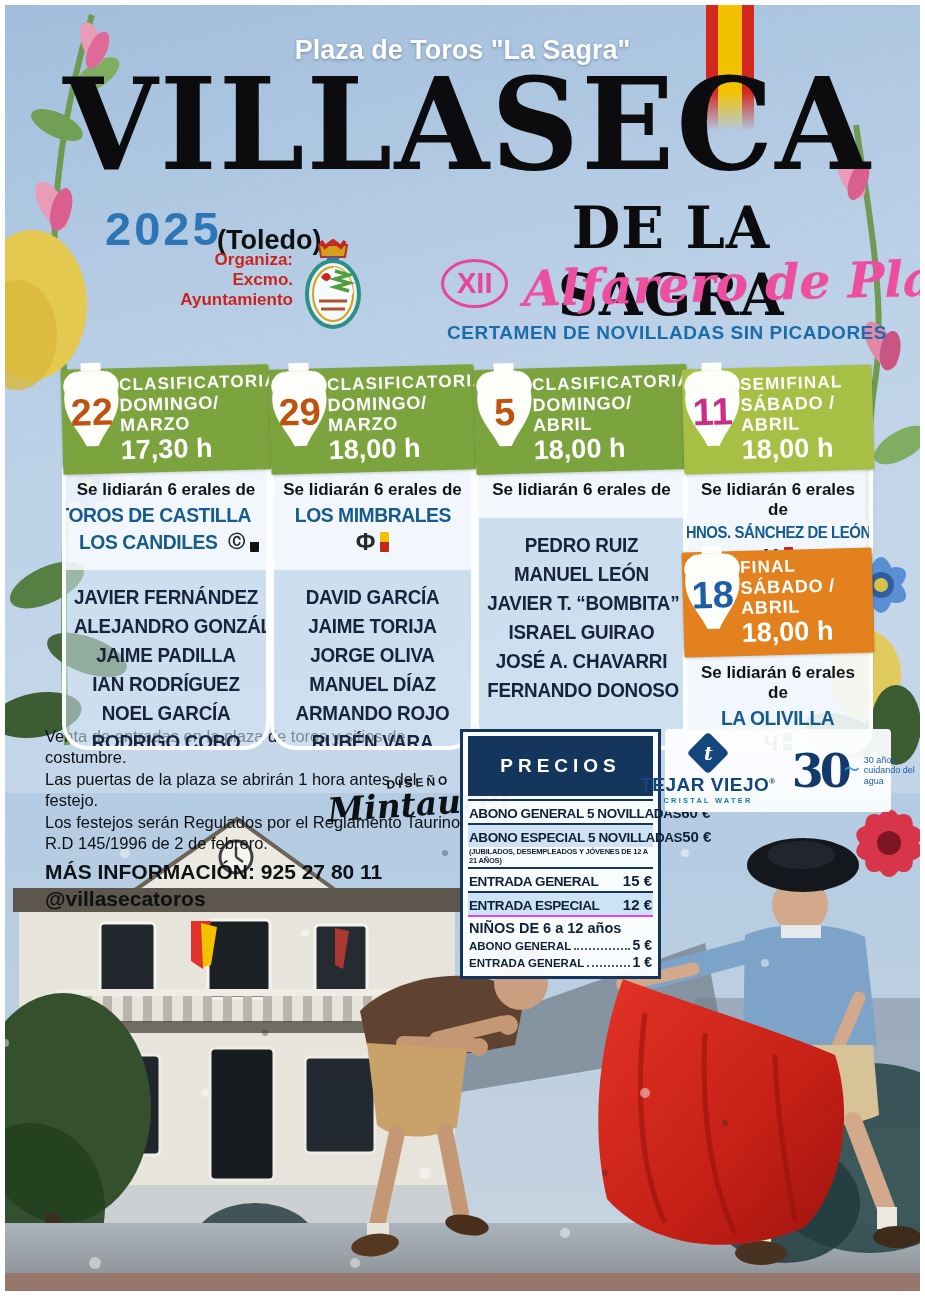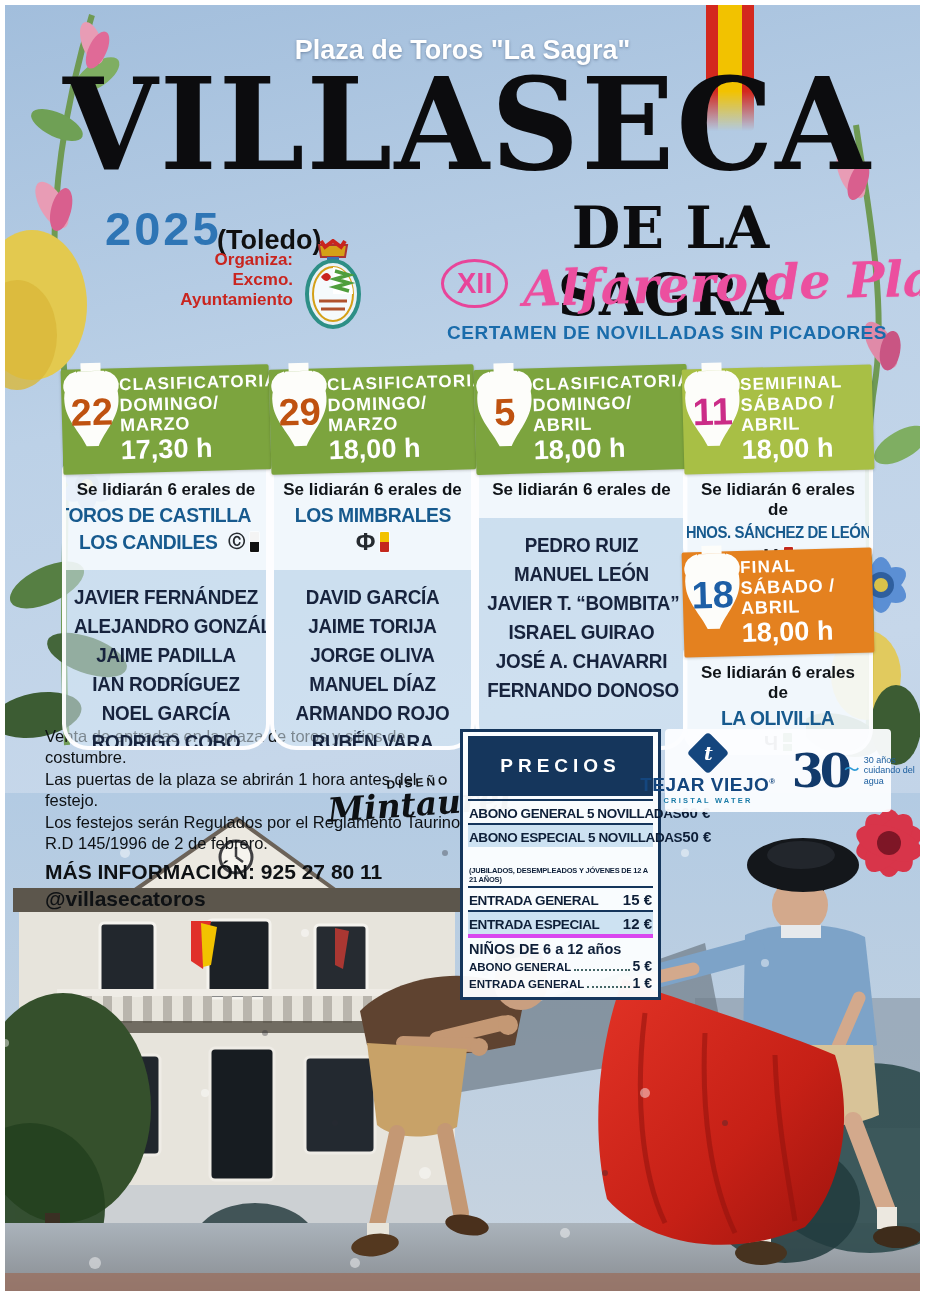--- a/index.html
+++ b/index.html
@@ -76,22 +76,22 @@
   .prices{top:724px;left:455px;width:201px;background:rgba(252,254,255,.96);border:3px solid #15365c;
     box-sizing:border-box;padding:4px 5px 5px;z-index:5;}
   .prices-title{background:#15365c;color:#fff;text-align:center;font-size:19px;font-weight:bold;
     letter-spacing:5px;padding:19px 0;margin-bottom:3px;}
   .prow{display:flex;justify-content:space-between;align-items:baseline;border-top:2px solid #15365c;
     padding:2.5px 1px;}
   .prow:first-of-type{border-top:none;}
   .prow.shade{background:#cde2f2;}
   .plabel{font-size:13.5px;font-weight:bold;color:#0e1f38;letter-spacing:-.4px;white-space:nowrap;}
   .pprice{font-size:15px;font-weight:bold;color:#0e1f38;white-space:nowrap;}
-  .pnote{font-size:7.5px;font-weight:bold;color:#0e1f38;padding:0 1px 2px;letter-spacing:-.2px;margin-top:19px;}
-  .kids-title{border-top:4px solid #d946ef;font-size:14.5px;font-weight:bold;color:#0e1f38;padding:3px 1px 1px;}
+  .pnote{font-size:7.5px;font-weight:bold;color:#0e1f38;padding:0 1px 2px;letter-spacing:-.2px;}
+  .kids-title{border-top:2px solid #d946ef;font-size:14.5px;font-weight:bold;color:#0e1f38;padding:3px 1px 1px;}
   .krow{display:flex;align-items:baseline;padding:0 1px 1px;}
   .klabel{font-size:11.5px;font-weight:bold;color:#0e1f38;}
   .dots{flex:1;border-bottom:2px dotted #466;margin:0 3px 3px;}
   .kprice{font-size:14px;font-weight:bold;color:#0e1f38;}
   
   .sponsor{top:724px;left:660px;width:226px;height:83px;background:rgba(252,253,255,.95);border-radius:4px;
     display:flex;align-items:center;justify-content:center;gap:8px;z-index:5;}
   .tv{ text-align:center;}
   .tv-diamond{width:30px;height:30px;background:#14467e;transform:rotate(45deg);margin:2px auto 6px;
     display:flex;align-items:center;justify-content:center;border-radius:4px;}

